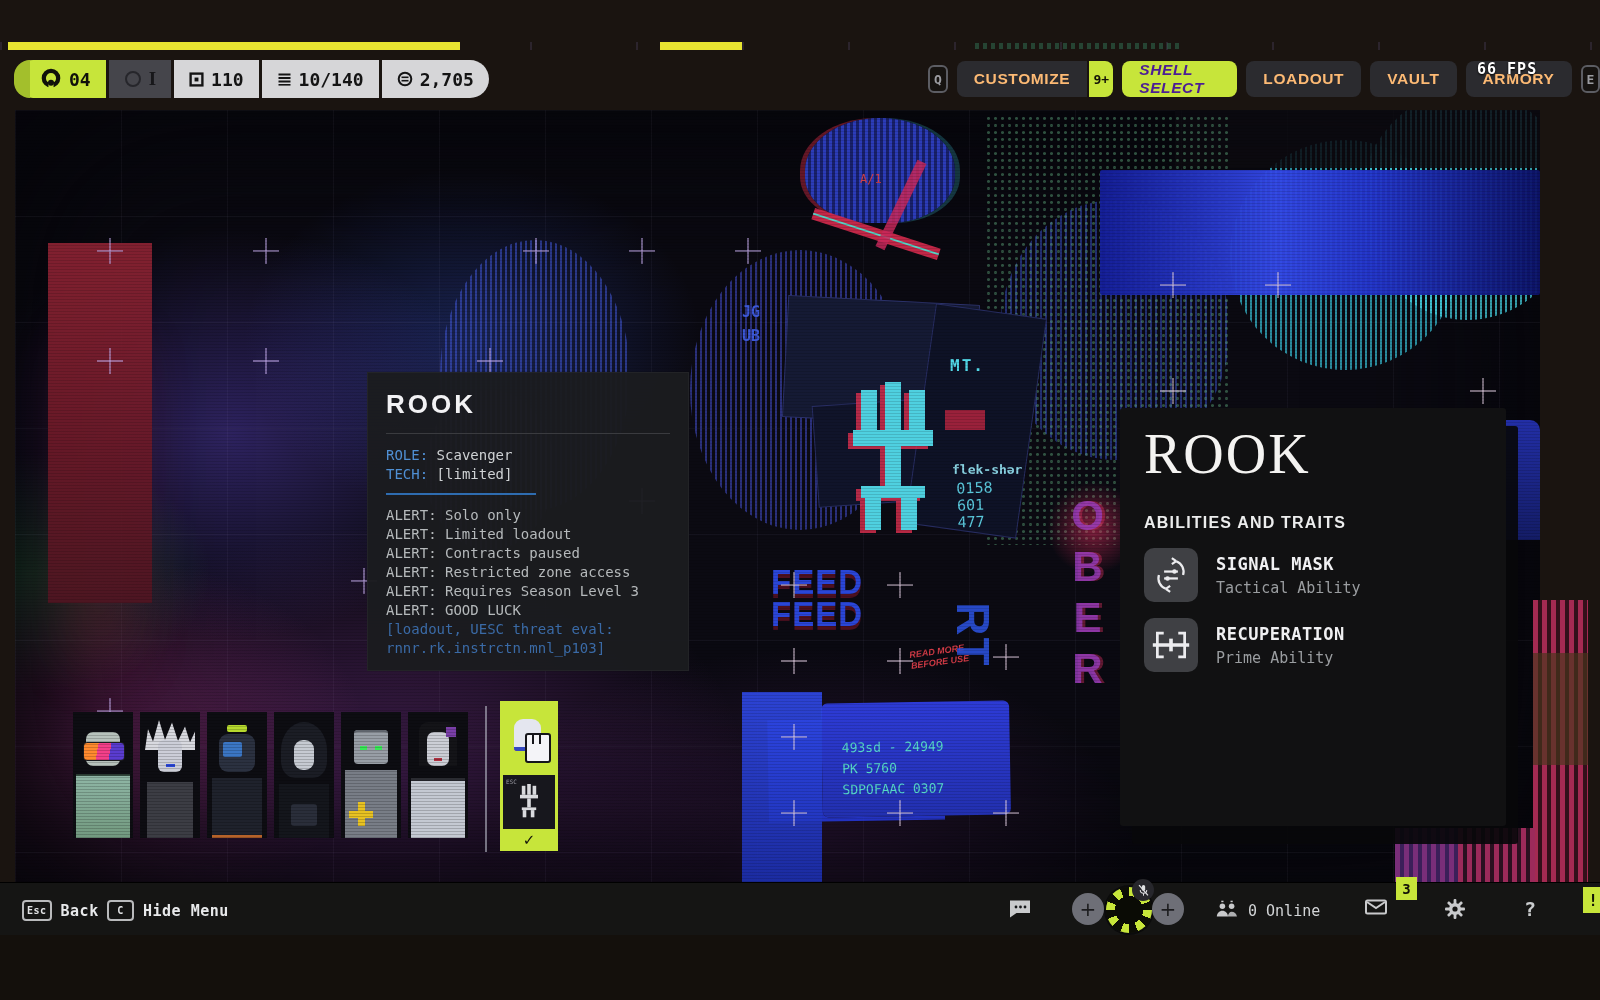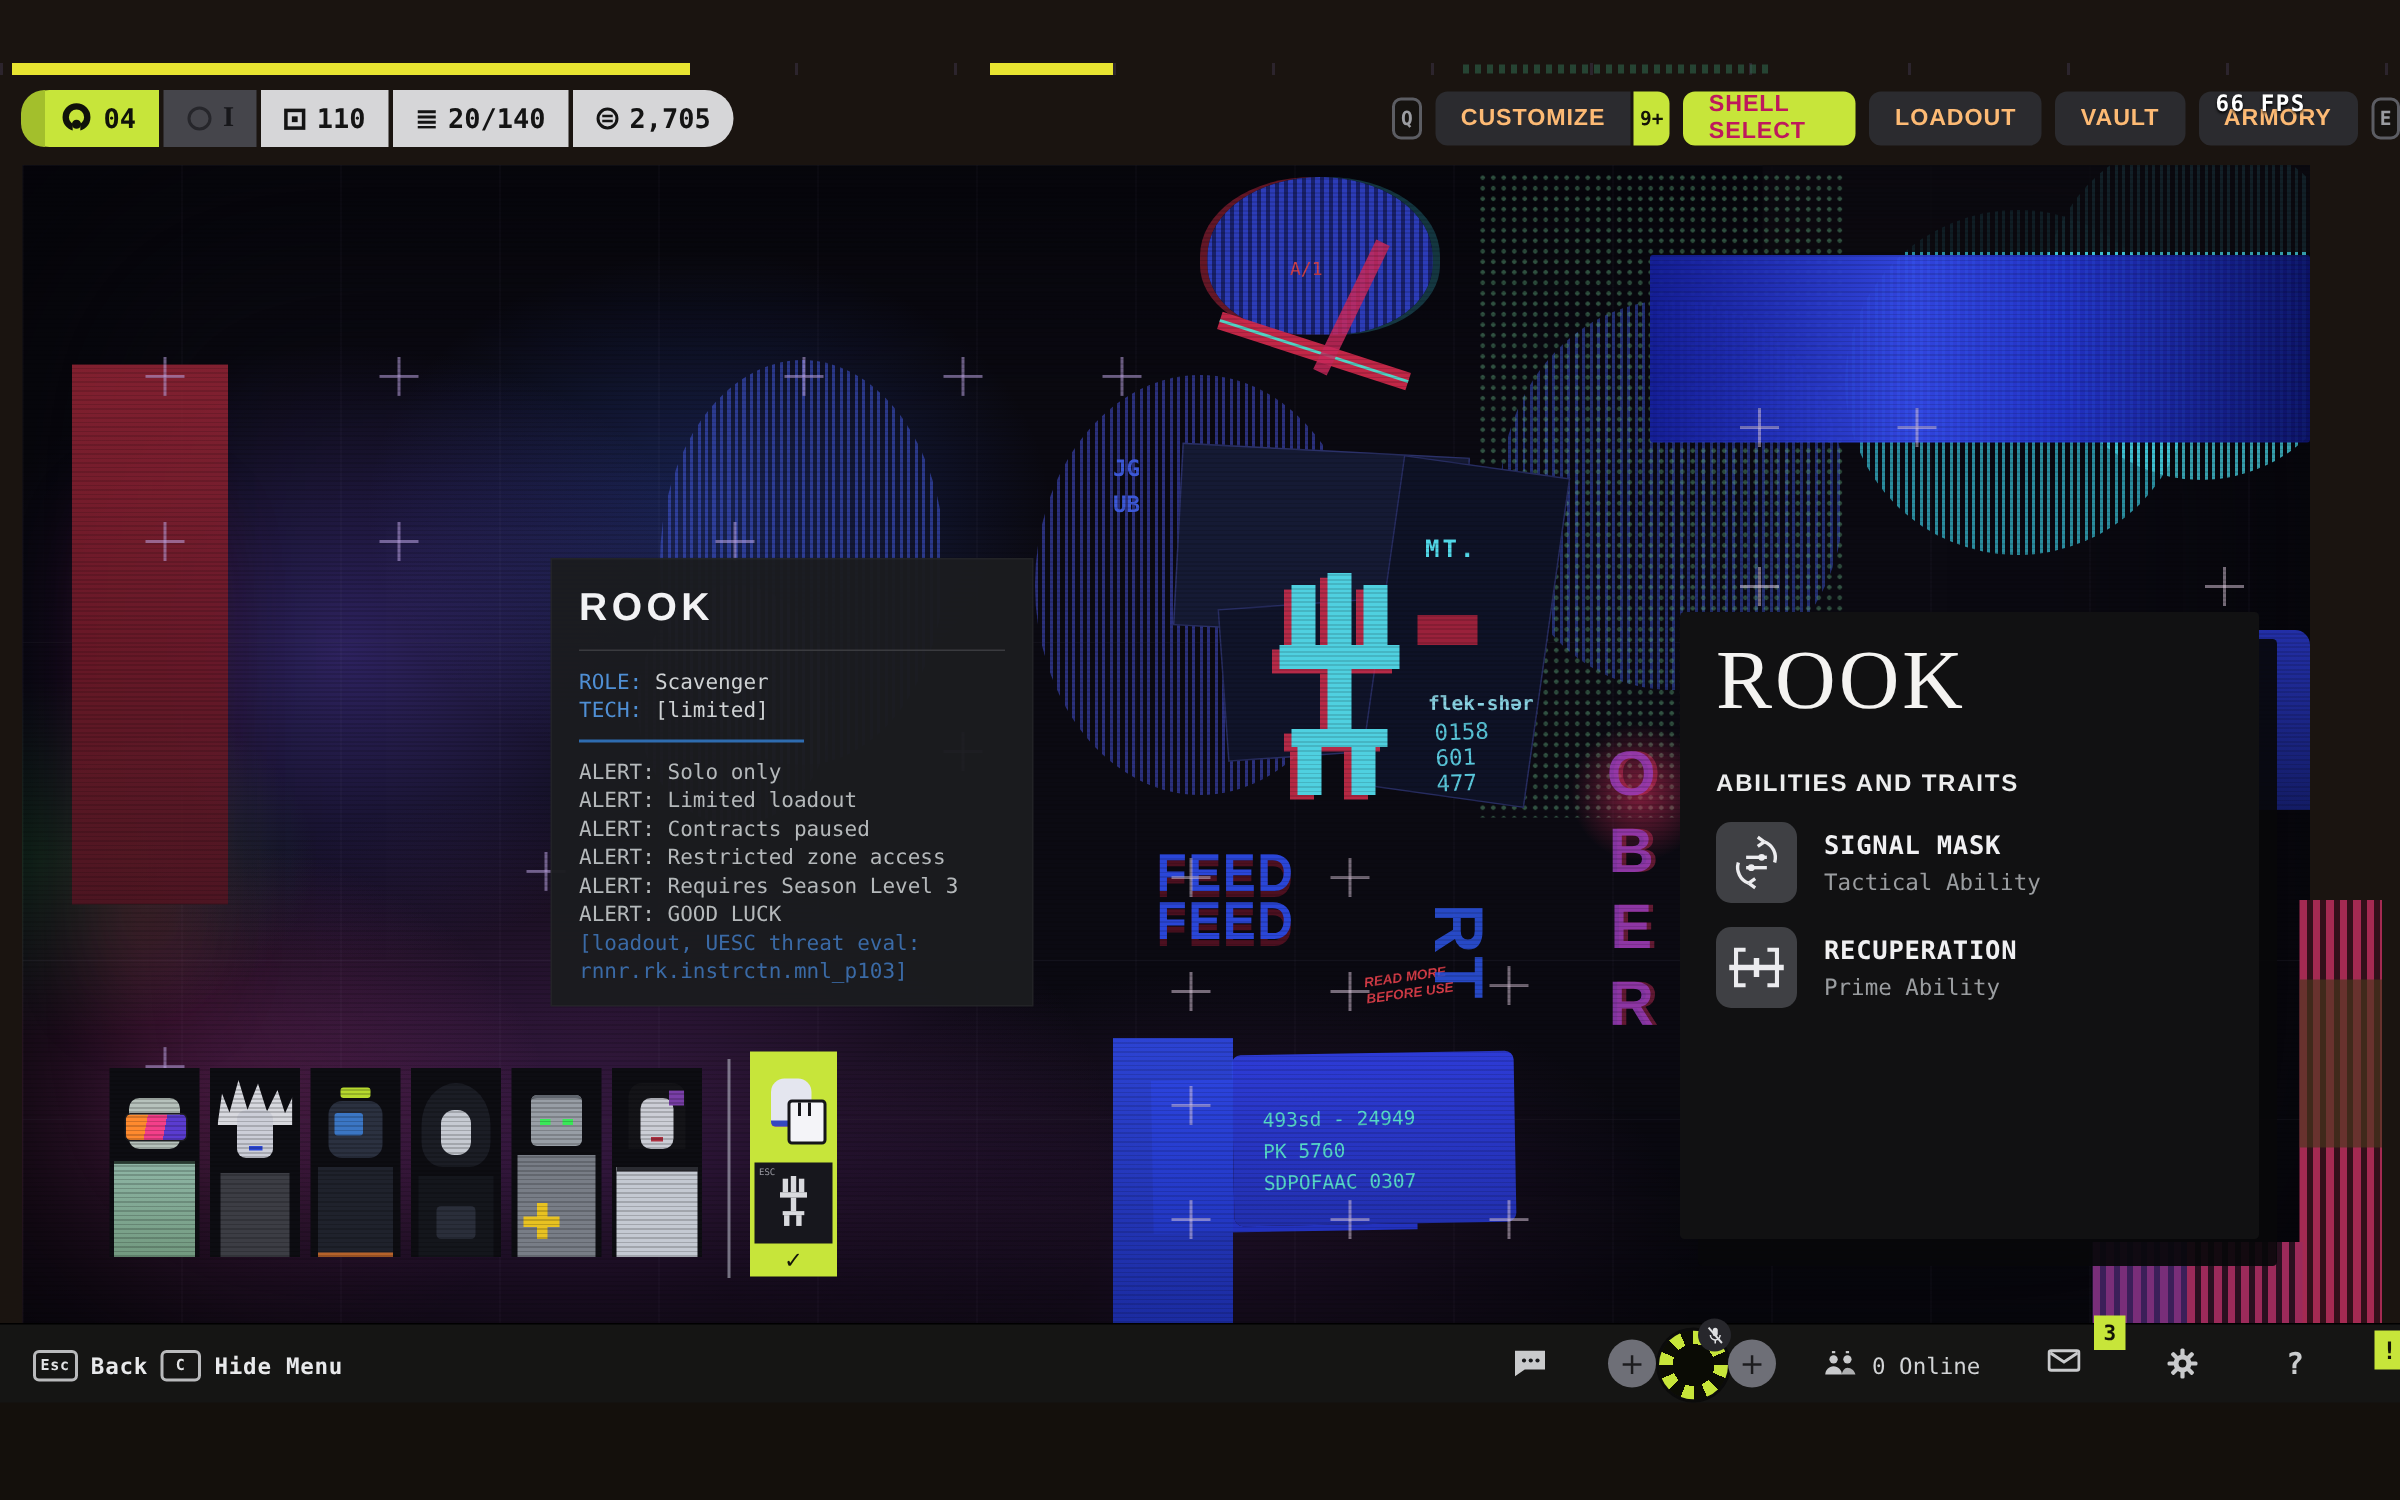--- a/index.html
+++ b/index.html
@@ -24,21 +24,21 @@
   .badge.dark{background:#45454b;color:#17171a;}
   .badge.last{border-radius:0 19px 19px 0;}
   .badge svg{display:block;}
 
   
   #tabs{position:absolute;left:928px;top:61px;height:36px;display:flex;gap:9px;align-items:center;z-index:20;}
   .keyhint{width:24px;height:24px;border:2px solid #5c5d63;border-radius:6px;color:#9b9ca1;
            font:bold 13px "DejaVu Sans Mono",monospace;display:flex;align-items:center;justify-content:center;background:rgba(20,18,16,.6);}
   .tab{height:36px;display:flex;align-items:center;padding:0 17px;border-radius:8px;background:#2b2b2f;
        font-family:"Liberation Sans",sans-serif;font-weight:bold;font-size:15.5px;letter-spacing:.6px;color:#fdba74;cursor:pointer;}
-  .tab.active{background:#c7e53a;color:#be185d;}
+  .tab.active{background:#c7e53a;color:#4c1d95;font-style:italic;}
   .tabgroup{display:flex;gap:2px;}
   .tabgroup .tab{border-radius:8px 0 0 8px;}
   .minibadge{height:36px;width:24px;background:#c7e53a;border-radius:0 8px 8px 0;display:flex;align-items:center;justify-content:center;
        font:bold 13px "DejaVu Sans Mono",monospace;color:#131307;}
   #fps{position:absolute;left:1477px;top:60px;z-index:25;font:bold 15px "DejaVu Sans Mono",monospace;color:#fff;letter-spacing:1px;text-shadow:0 1px 2px #000;}
 
   
   #collage{position:absolute;left:15px;top:110px;width:1525px;height:772px;overflow:hidden;z-index:1;
     background:
       radial-gradient(300px 200px at 1% 60%, rgba(70,200,110,.30), transparent 60%),
@@ -345,21 +345,21 @@
       <span>
           <svg width="15" height="14" viewBox="0 0 14 14">
             <g fill="#141414">
               <rect x="1" y="1.5" width="12" height="2"></rect>
               <rect x="1" y="5" width="12" height="2"></rect>
               <rect x="1" y="8.5" width="12" height="2"></rect>
               <rect x="1" y="12" width="12" height="1.6"></rect>
             </g>
           </svg>
         </span>
-      <span>20/140</span>
+      <span>10/140</span>
     </div>
     <div class="badge last">
       <span>
           <svg width="16" height="16" viewBox="0 0 16 16">
             <circle cx="8" cy="8" r="6.3" fill="none" stroke="#141414" stroke-width="2"></circle>
             <line x1="4.5" y1="6.3" x2="11.5" y2="6.3" stroke="#141414" stroke-width="1.6"></line>
             <line x1="4.5" y1="9.7" x2="11.5" y2="9.7" stroke="#141414" stroke-width="1.6"></line>
           </svg>
         </span>
       <span>2,705</span>

